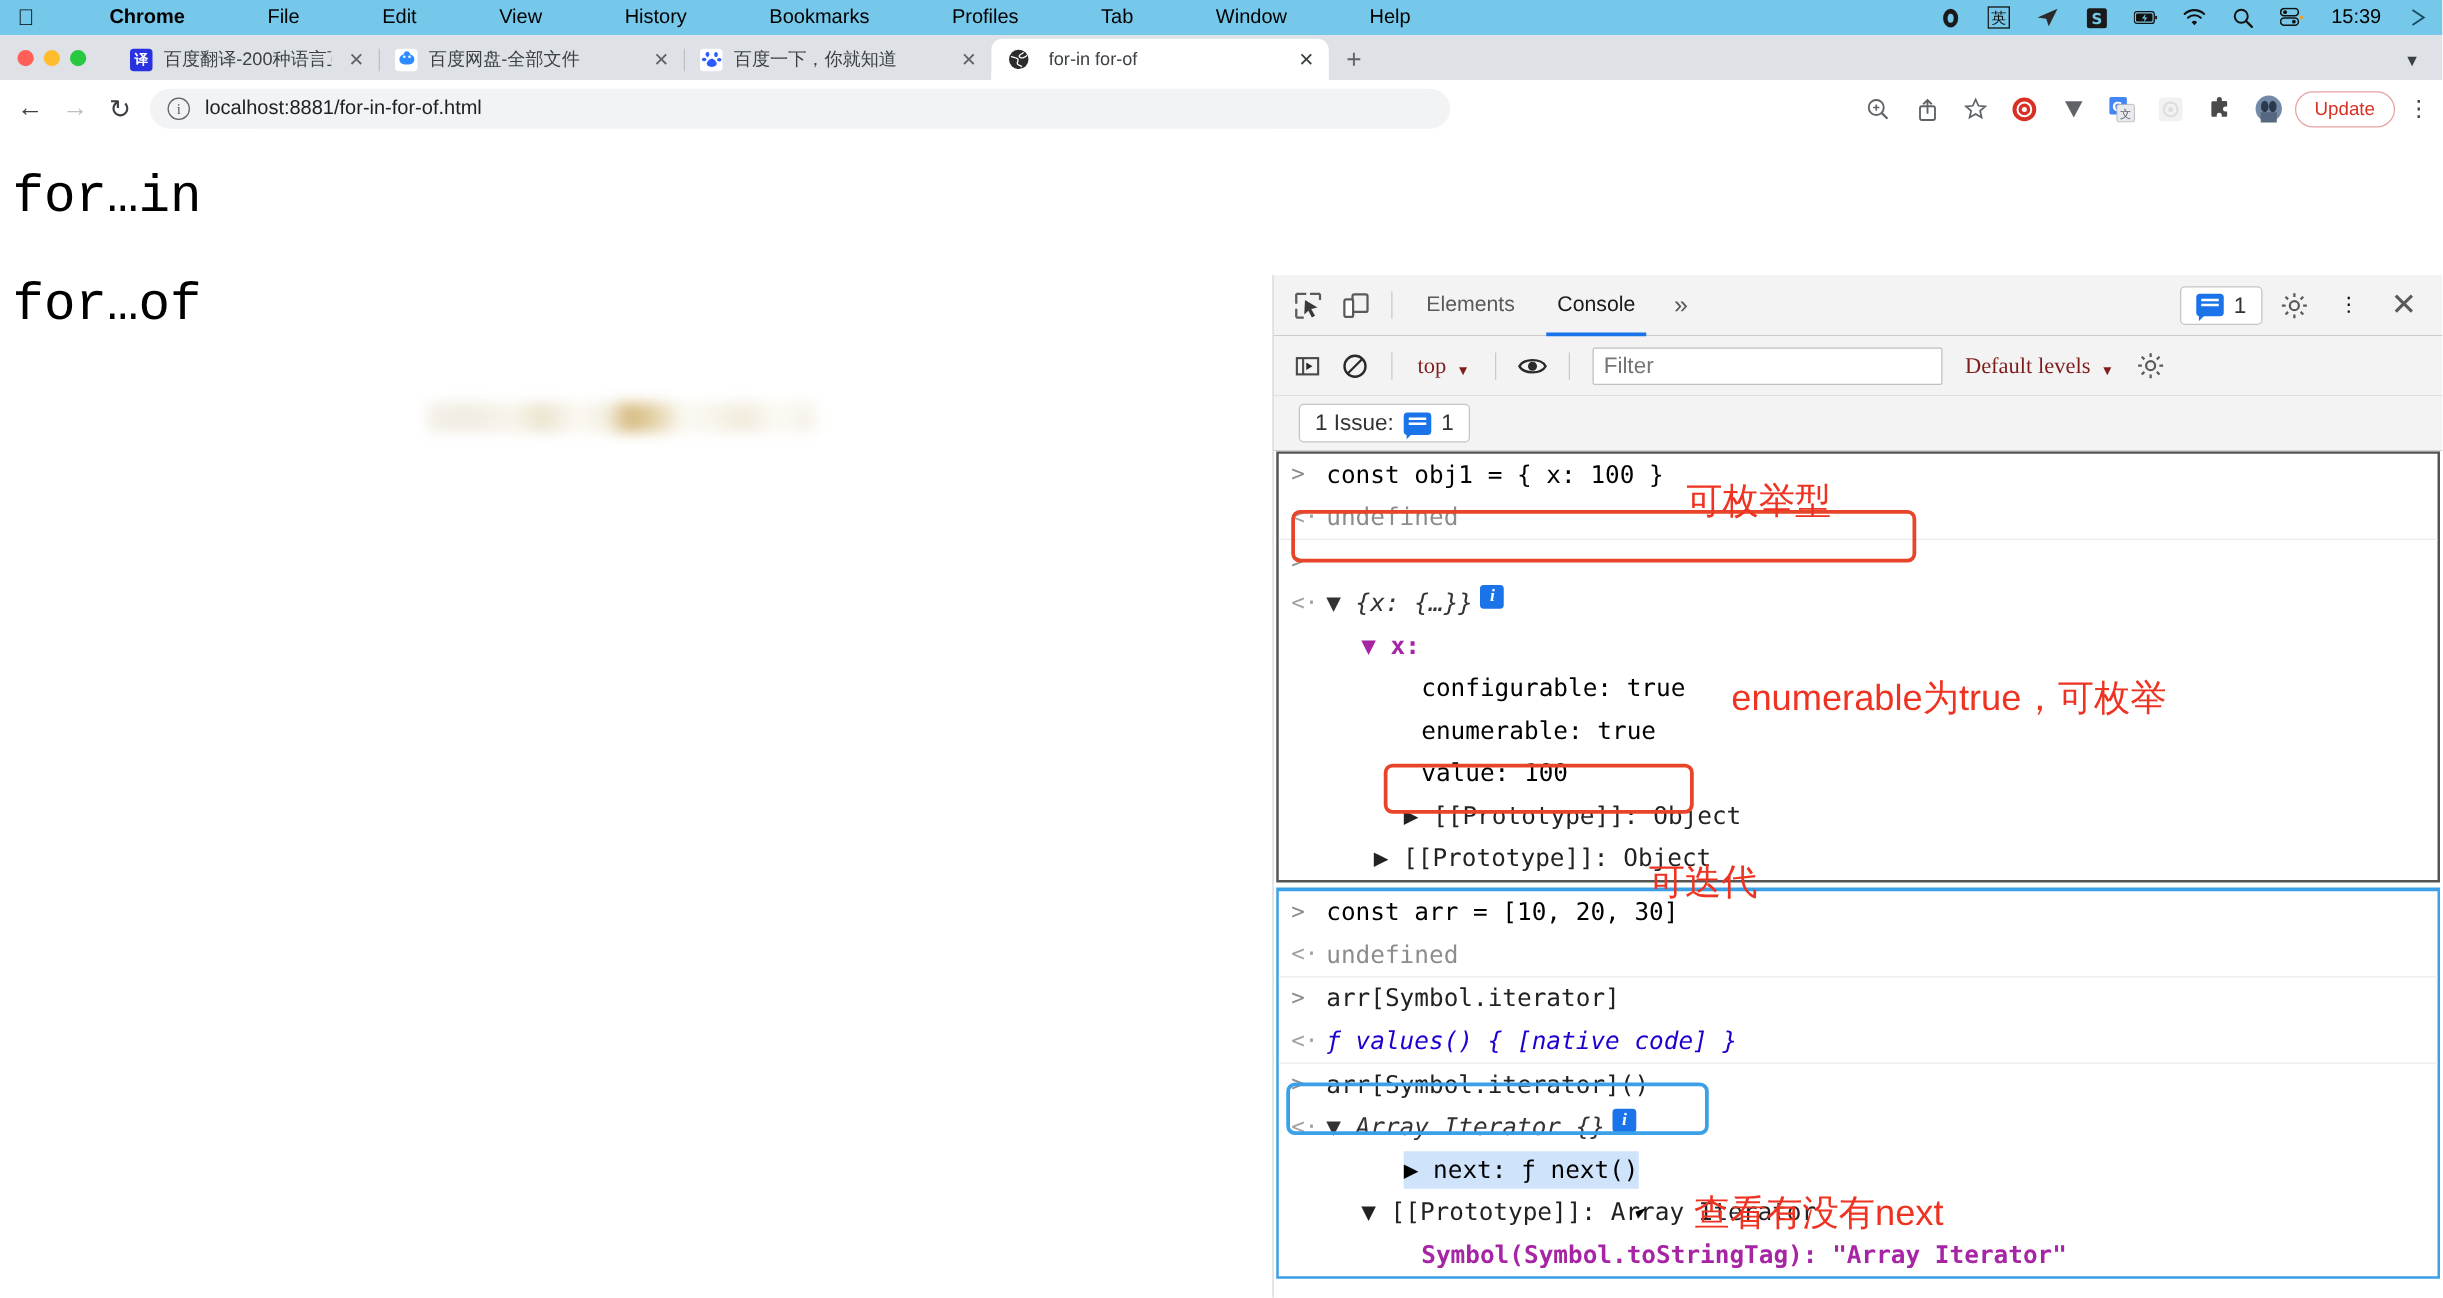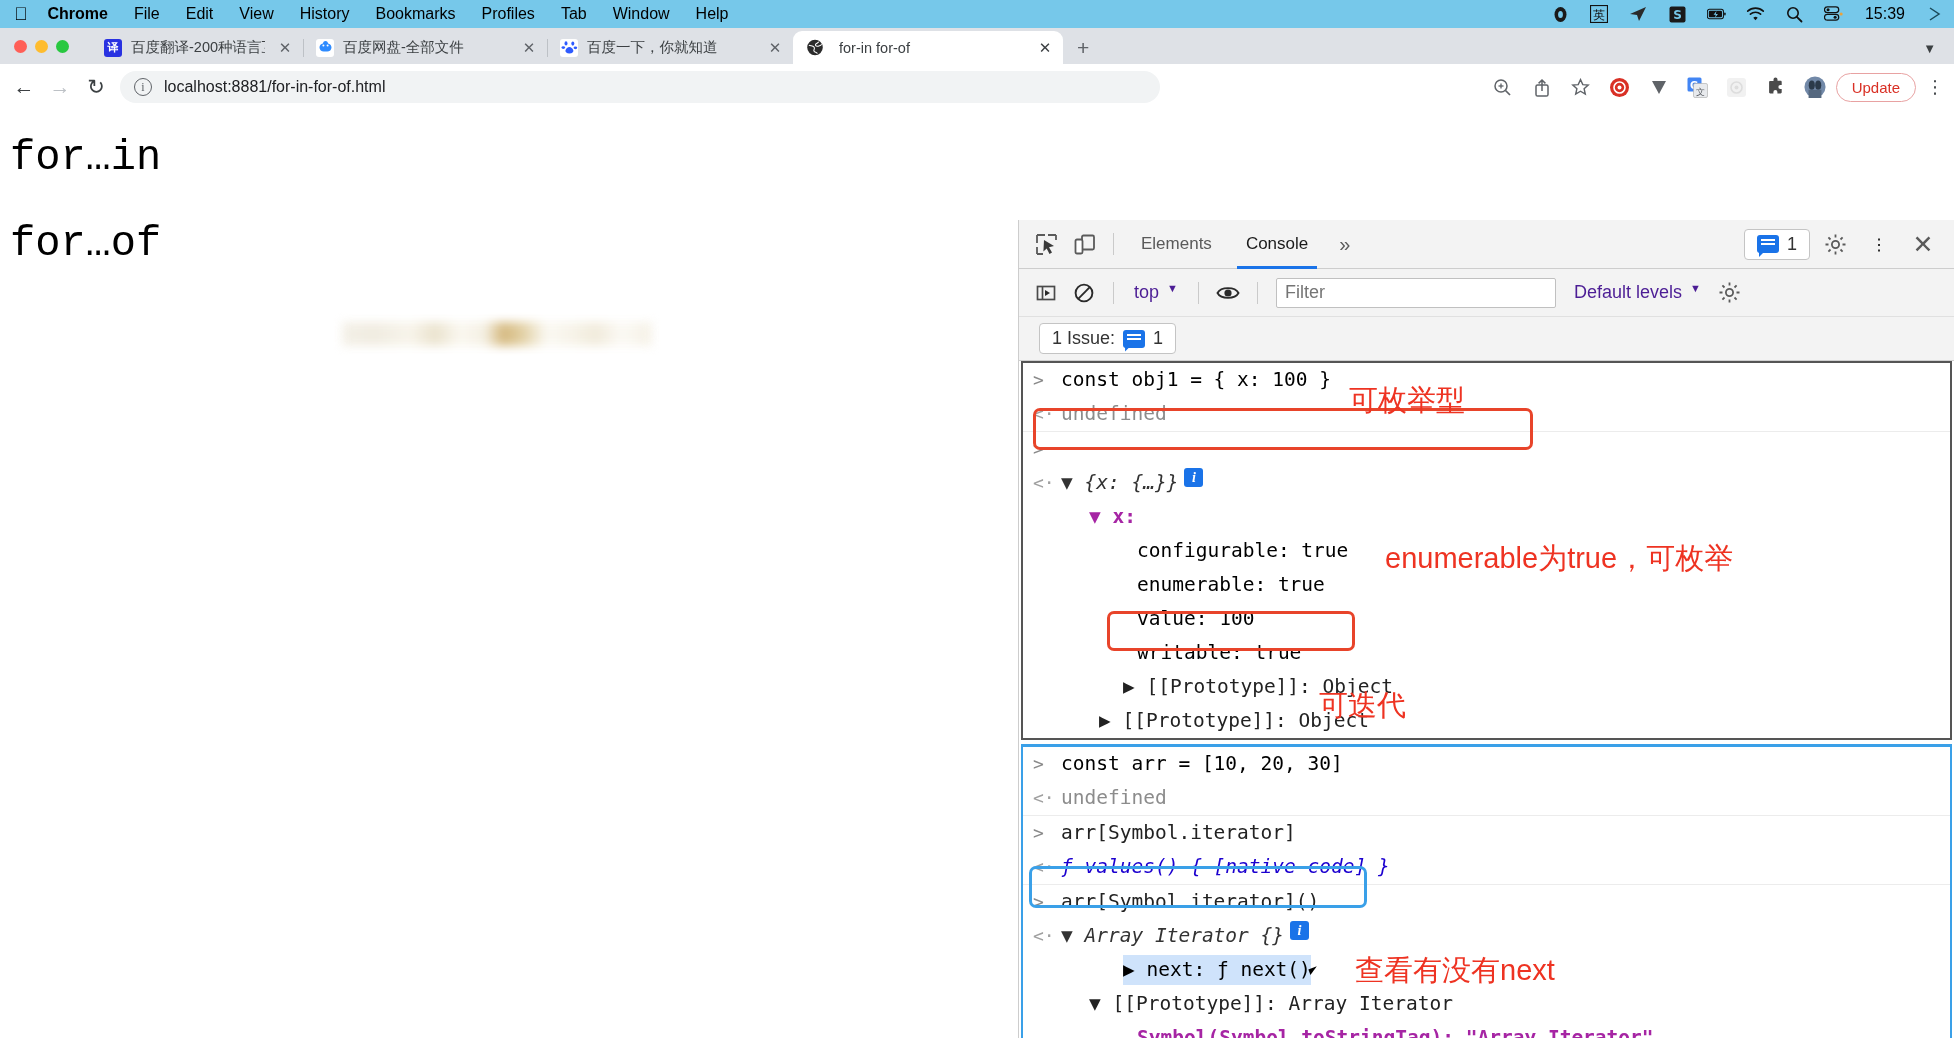--- a/index.html
+++ b/index.html
@@ -13,21 +13,21 @@
 
   
   .macbar {
     height: 28px; background: #76c8ea;
     display: flex; align-items: center;
     padding: 0 12px 0 14px;
     font-size: 16px; color: #000;
     position: relative;
   }
   .macbar .apple { font-size: 18px; margin-right: 20px; line-height: 1; }
-  .macbar .mitem { margin-right: 26px; white-space: nowrap; }
+  .macbar .mitem { margin-right: 26px; white-space: nowrap; margin-left: 40px; }
   .macbar .mitem.bold { font-weight: bold; }
   .macbar .right { position: absolute; right: 10px; top: 0; height: 28px;
      display: flex; align-items: center; gap: 20px; }
   .macbar .right .ic { font-size: 15px; line-height: 1; display:flex; align-items:center;}
   .macbar .clock { font-size: 16px; margin-left: 2px; }
   .sysic { width: 19px; height: 19px; display:inline-flex; align-items:center; justify-content:center; }
 
   
   .tabstrip {
     height: 36px; background: #dee1e6;
@@ -108,22 +108,22 @@
   .msgicon::after{content:"";position:absolute;left:2px;bottom:-4px;width:6px;height:6px;
       background:#1a73e8;clip-path:polygon(0 0,100% 0,0 100%);}
   .gear { font-size: 22px; color: #5a5a5a; }
   .closex { font-size: 25px; color: #5a5a5a; font-weight: 300; }
 
   .dt-filterbar { height: 48px; background: #f3f3f3; border-bottom: 1px solid #e0e0e0;
       display: flex; align-items: center; padding: 0 8px; }
   .filterinput { flex: 1; height: 30px; background: #fff; border: 1px solid #c0c0c0;
       border-radius: 2px; margin: 0 8px; padding: 0 8px; font-size: 18px; color: #757575;
       display: flex; align-items: center; max-width: 280px;}
-  .leveldrop { font-size: 18px; color: #4c1d95; display: flex; align-items: flex-start; gap: 8px;
-      padding: 0 10px; white-space: nowrap;}
+  .leveldrop { font-size: 18px; color: #7f1d1d; display: flex; align-items: flex-end; gap: 8px;
+      padding: 0 10px; white-space: nowrap; font-family: Liberation Serif, serif;}
   .caret { font-size: 11px; }
 
   .dt-issuebar { height: 44px; background: #f3f3f3; border-bottom: 1px solid #d0d0d0;
       display: flex; align-items: center; padding-left: 20px; }
 
   
   .console { position: absolute; left: 0; top: 141px; right: 0; bottom: 0; overflow: hidden;
       background: #fff; font-family: "DejaVu Sans Mono", monospace; font-size: 19.5px; }
   .grp { position: relative; }
   .grp.b1 { border: 2px solid #555; margin: 0 2px; }
@@ -479,23 +479,20 @@
           </div>
           <div class="row" style="padding-left:114px">
             <span class="code">configurable: true</span>
           </div>
           <div class="row" style="padding-left:114px">
             <span class="code">enumerable: true</span>
           </div>
           <div class="row" style="padding-left:114px">
             <span class="code">value: 100</span>
           </div>
-          <div class="row" style="padding-left:114px">
-            <span class="code">writable: true</span>
-          </div>
           <div class="row" style="padding-left:100px">
             <span class="code plain">▶ [[Prototype]]: Object</span>
           </div>
           <div class="row" style="padding-left:76px">
             <span class="code plain">▶ [[Prototype]]: Object</span>
           </div>
         </div>
 
         <div class="grp b2" style="margin-top:4px">
           <div class="row">

